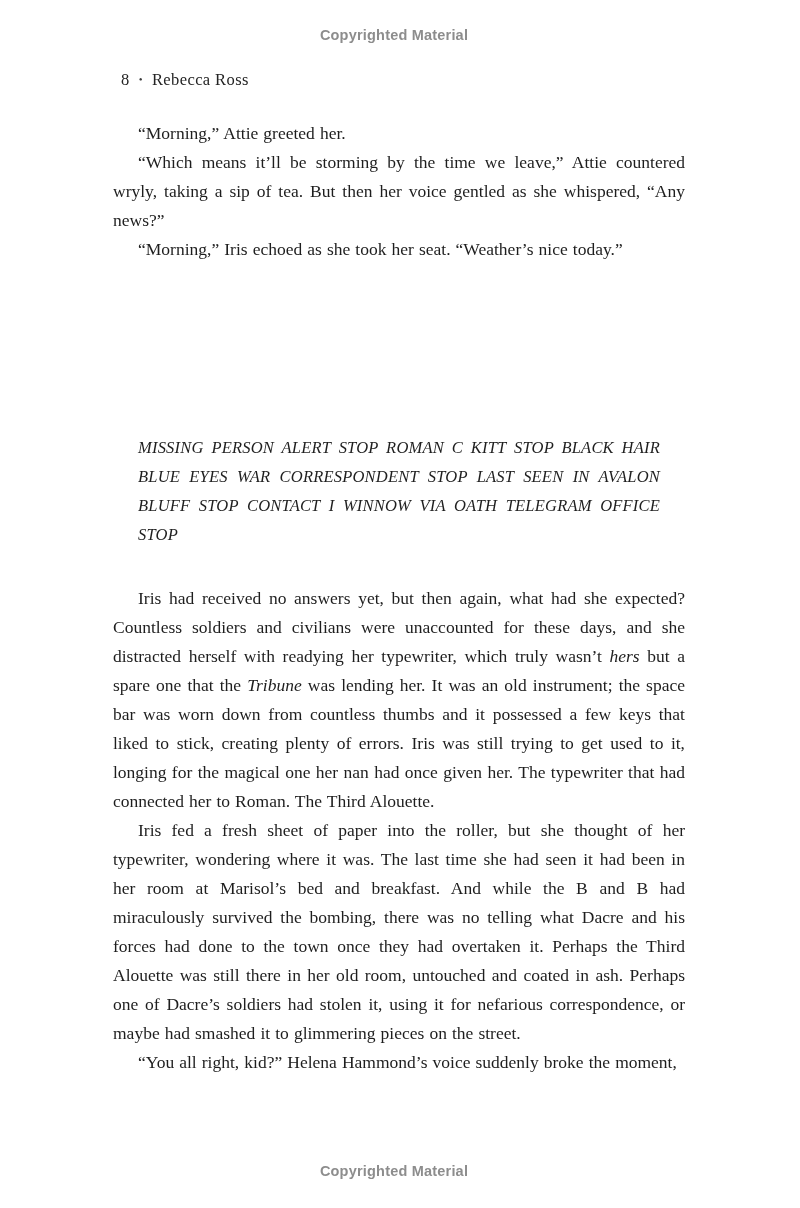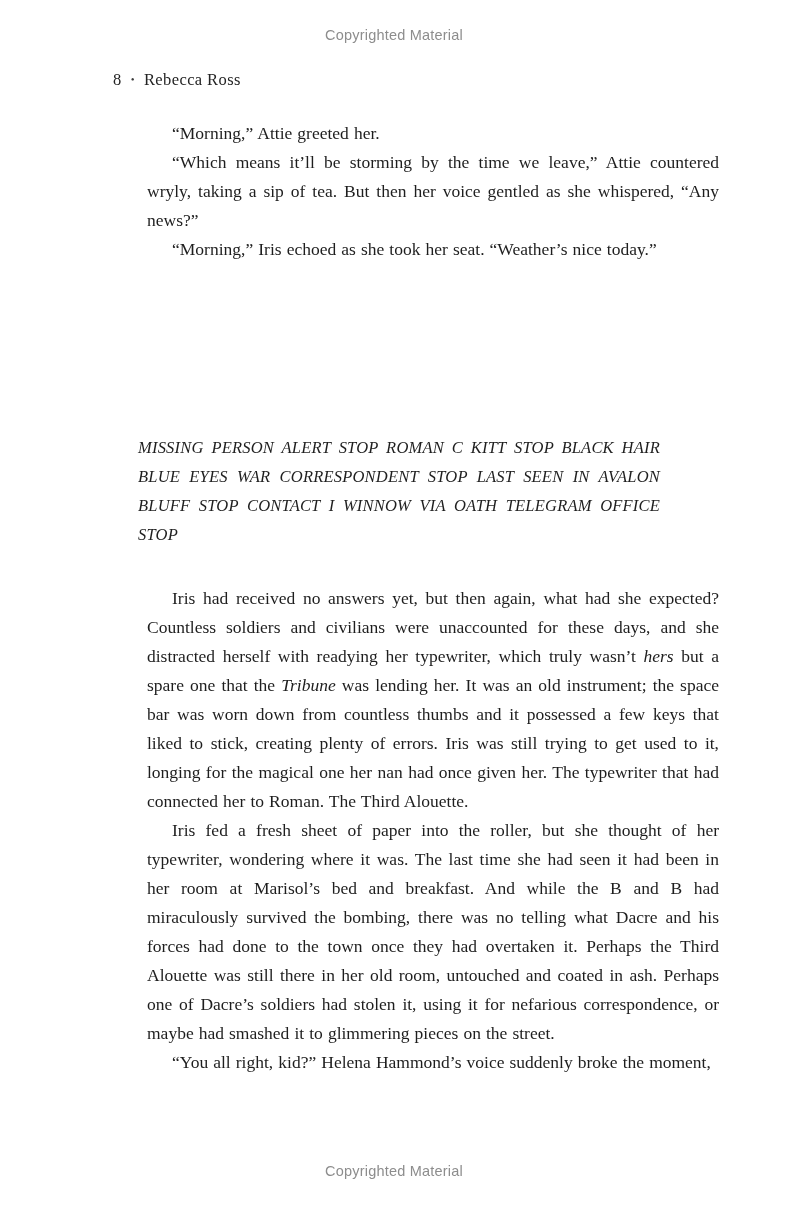--- a/index.html
+++ b/index.html
@@ -5,39 +5,38 @@
   html, body { margin: 0; padding: 0; background: #ffffff; }
   body {
     width: 800px; height: 1208px;
     position: relative; overflow: hidden;
     font-family: "Liberation Serif", serif;
   }
   .banner {
     position: absolute; left: 0; width: 788px;
     text-align: center;
     font-family: "Liberation Sans", sans-serif;
-    font-weight: 400; font-size: 14.5px;
+    font-weight: 700; font-size: 14.5px;
     color: #8d8d8d; letter-spacing: 0.2px;
   }
   .banner-top { top: 27px; }
   .banner-bottom { top: 1163px; }
   .page-header {
-    position: absolute; left: 113px; top: 70px;
+    position: absolute; left: 121px; top: 70px;
     font-size: 16.5px; color: #242424; letter-spacing: 0.4px;
   }
   .page-header .sep {
     display: inline-block; margin: 0 9px;
     font-size: 11px; vertical-align: 2px; color: #3a3a3a;
   }
   .textcol {
     position: absolute; left: 113px; width: 572px;
     font-size: 17.5px; line-height: 29px;
     color: #1e1e1e; text-align: justify;
     word-spacing: 0.04em;
-    margin-left: 34px;
   }
   .sec1 { top: 119px; }
   .sec2 { top: 584px; }
   .textcol p { margin: 0; text-indent: 25px; }
   .telegram {
     position: absolute; left: 113px; width: 572px;
     top: 433px; box-sizing: border-box; padding: 0 25px;
     font-family: Liberation Serif, serif;
     font-style: italic; font-size: 16.5px; line-height: 29px;
     letter-spacing: 0.2px; color: #1f1f1f; text-align: justify;

